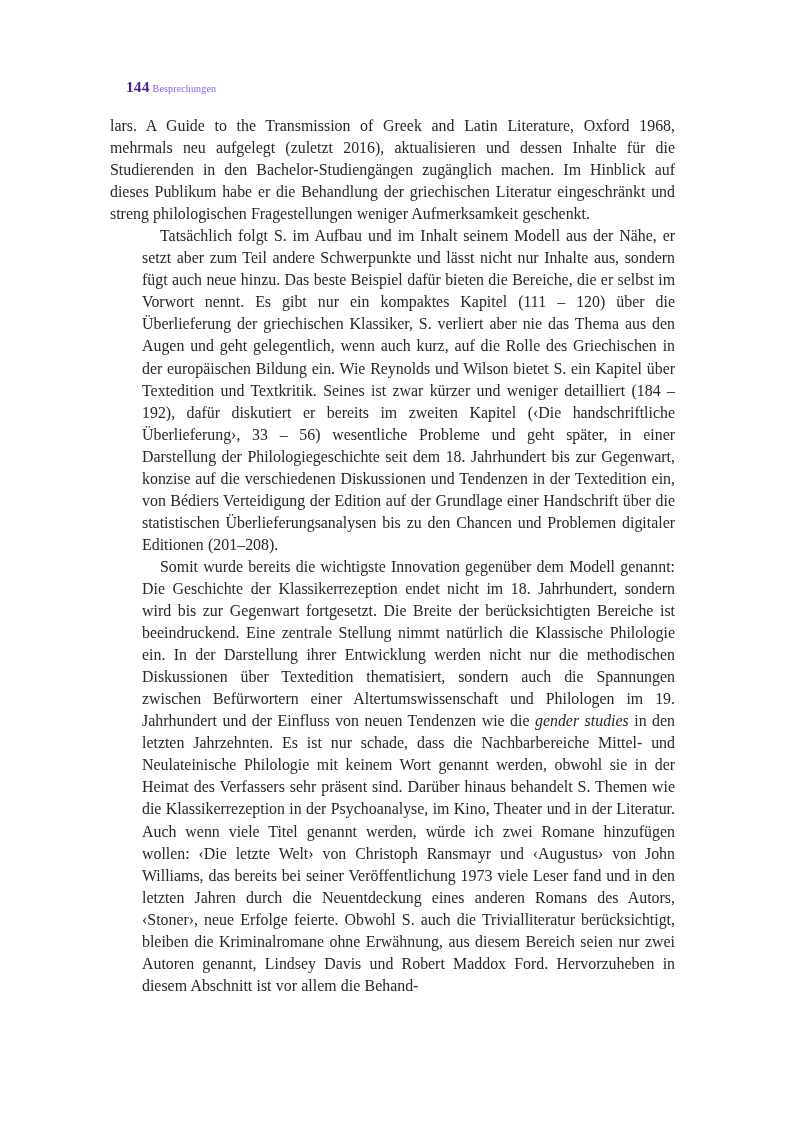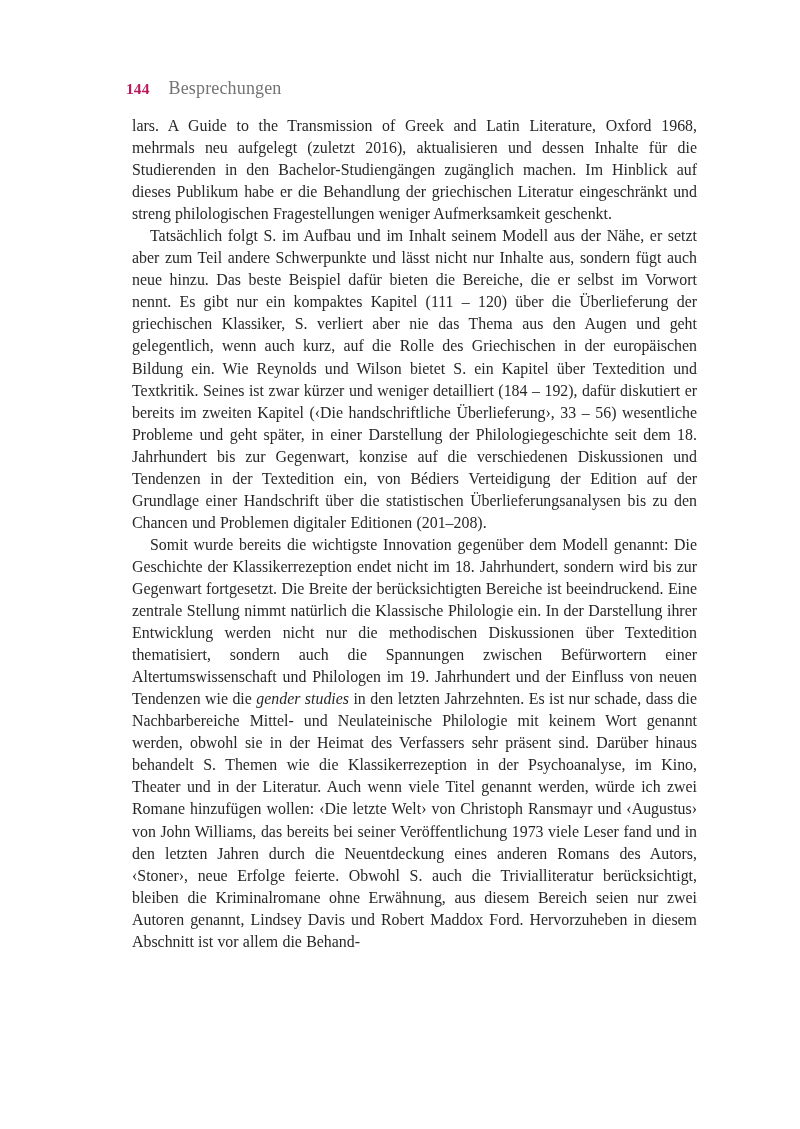--- a/index.html
+++ b/index.html
@@ -30,48 +30,49 @@
     top: 78px;
     width: 564px;
     display: flex;
     align-items: baseline;
     white-space: nowrap;
   }
   .running-head .folio {
     font-weight: bold;
     font-size: 15.5px;
     letter-spacing: 0.1px;
-    color: #be185d;
+    color: #4c1d95;
   }
   .running-head .head-title {
-    margin-left: 19px;
-    font-size: 18px;
+    margin-left: 3px;
+    font-size: 10px;
     letter-spacing: 0.15px;
-    color: #737373;
+    color: #8b5cf6;
   }
 
   
   .text-column {
     position: absolute;
-    left: 132px;
+    left: 110px;
     top: 115px;
     width: 565px;
   }
   .para {
     margin: 0;
     font-size: 15.9px;
     line-height: 22.05px;
     text-align: justify;
     text-justify: inter-word;
     word-spacing: 0.02em;
     hyphens: none;
     color: #272727;
   }
   .para + .para {
     text-indent: 18px;
+    margin-left: 32px;
   }
   .para i, .para em {
   }
 </style>
 </head>
 <body>
 
 <div class="page">
 
   <div class="running-head">

